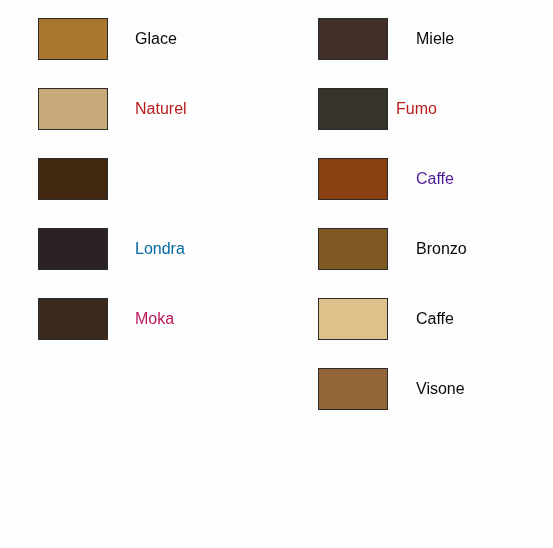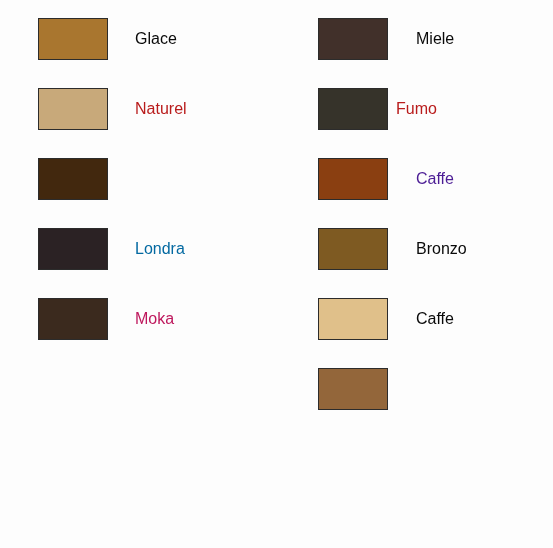--- a/index.html
+++ b/index.html
@@ -105,16 +105,17 @@
       <div class="swatch-row" data-row-index="3">
         <div class="swatch-chip" style="background-color: rgb(126, 90, 34); border-color: rgb(44, 44, 44);"></div>
         <span class="swatch-label" style="color: rgb(10, 10, 10);">Bronzo</span>
       </div>
       <div class="swatch-row" data-row-index="4">
         <div class="swatch-chip" style="background-color: rgb(224, 192, 138); border-color: rgb(44, 44, 44);"></div>
         <span class="swatch-label" style="color: rgb(10, 10, 10);">Caffe</span>
       </div>
       <div class="swatch-row" data-row-index="5">
         <div class="swatch-chip" style="background-color: rgb(147, 102, 58); border-color: rgb(44, 44, 44);"></div>
+        <span class="swatch-label" style="color: rgb(10, 10, 10);">Visone</span>
       </div>
     </div>
 
 </div>
 
 </body></html>

